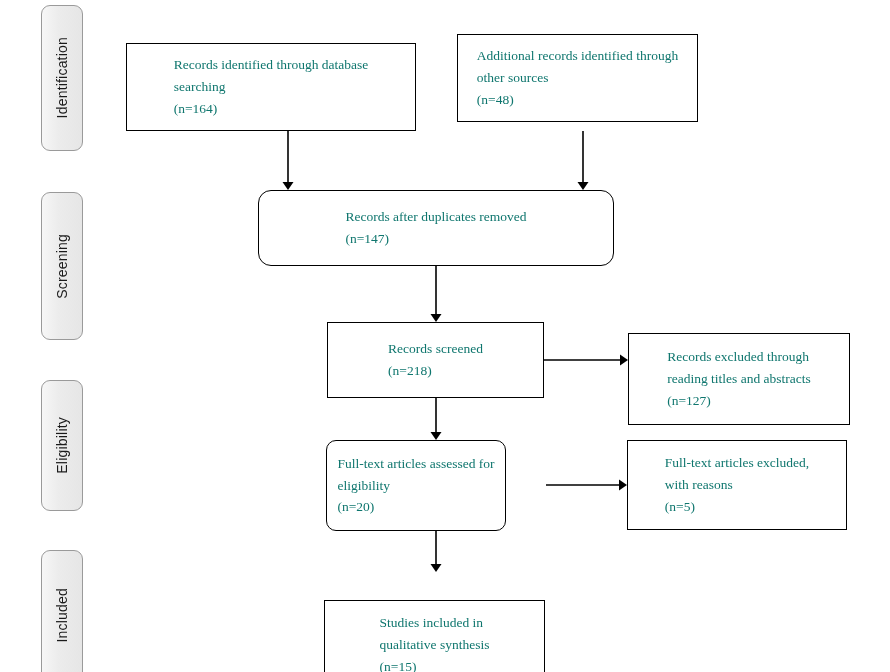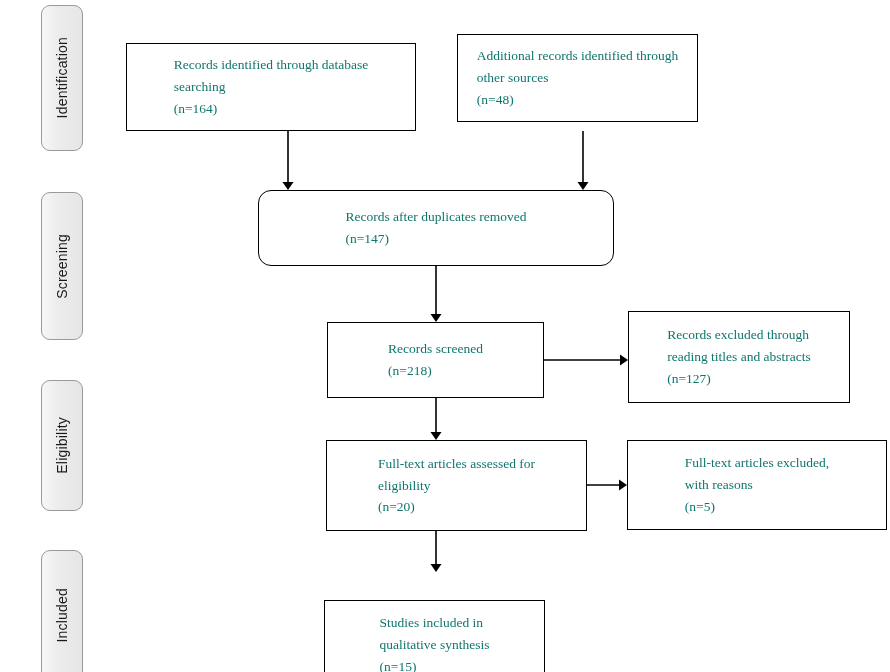--- a/index.html
+++ b/index.html
@@ -139,31 +139,31 @@
 (n=48)</div>
     </div>
     <div class="flow-box" style="left: 258px; top: 190px; width: 356px; height: 76px; border-radius: 13px;">
       <div class="box-text">Records after duplicates removed
 (n=147)</div>
     </div>
     <div class="flow-box" style="left: 327px; top: 322px; width: 217px; height: 76px;">
       <div class="box-text">Records screened
 (n=218)</div>
     </div>
-    <div class="flow-box" style="left: 628px; top: 311px; width: 222px; height: 92px;">
+    <div class="flow-box" style="left: 628px; top: 333px; width: 222px; height: 92px;">
       <div class="box-text">Records excluded through
 reading titles and abstracts
 (n=127)</div>
     </div>
-    <div class="flow-box" style="left: 326px; top: 440px; width: 261px; height: 91px;">
+    <div class="flow-box" style="left: 326px; top: 440px; width: 180px; height: 91px; border-radius: 10px;">
       <div class="box-text">Full-text articles assessed for
 eligibility
 (n=20)</div>
     </div>
-    <div class="flow-box" style="left: 627px; top: 440px; width: 260px; height: 90px;">
+    <div class="flow-box" style="left: 627px; top: 440px; width: 220px; height: 90px;">
       <div class="box-text">Full-text articles excluded,
 with reasons
 (n=5)</div>
     </div>
     <div class="flow-box" style="left: 324px; top: 600px; width: 221px; height: 90px;">
       <div class="box-text">Studies included in
 qualitative synthesis
 (n=15)</div>
     </div>
   </div>

